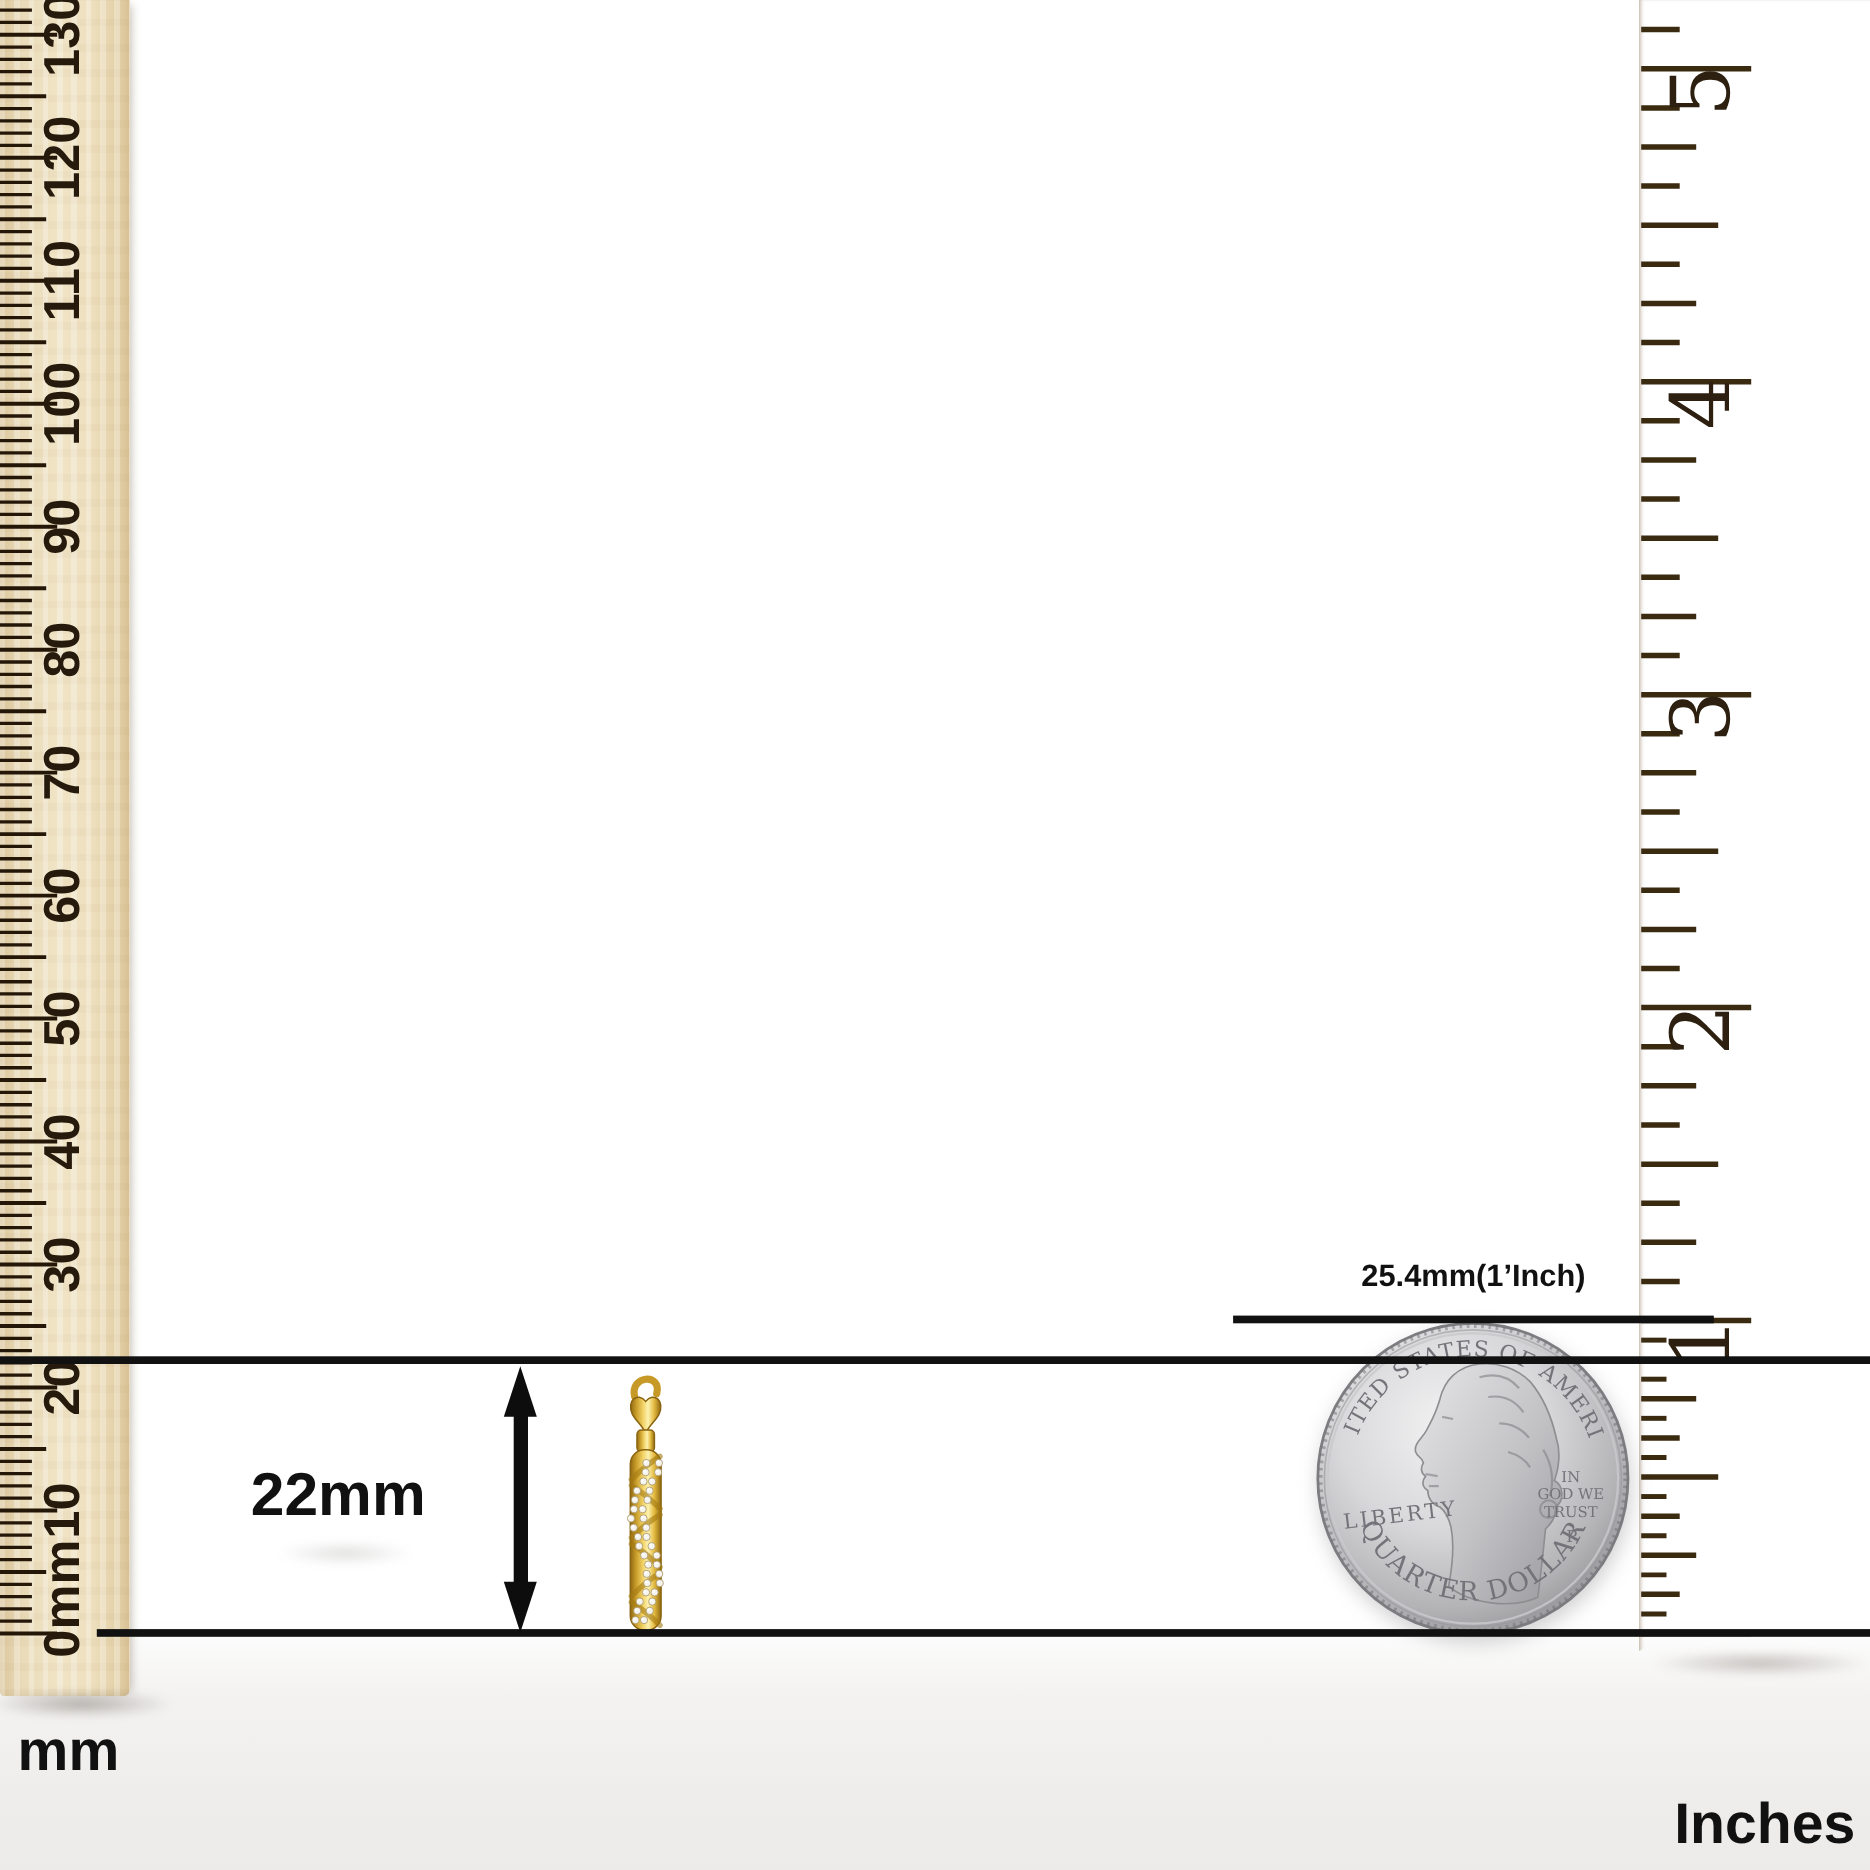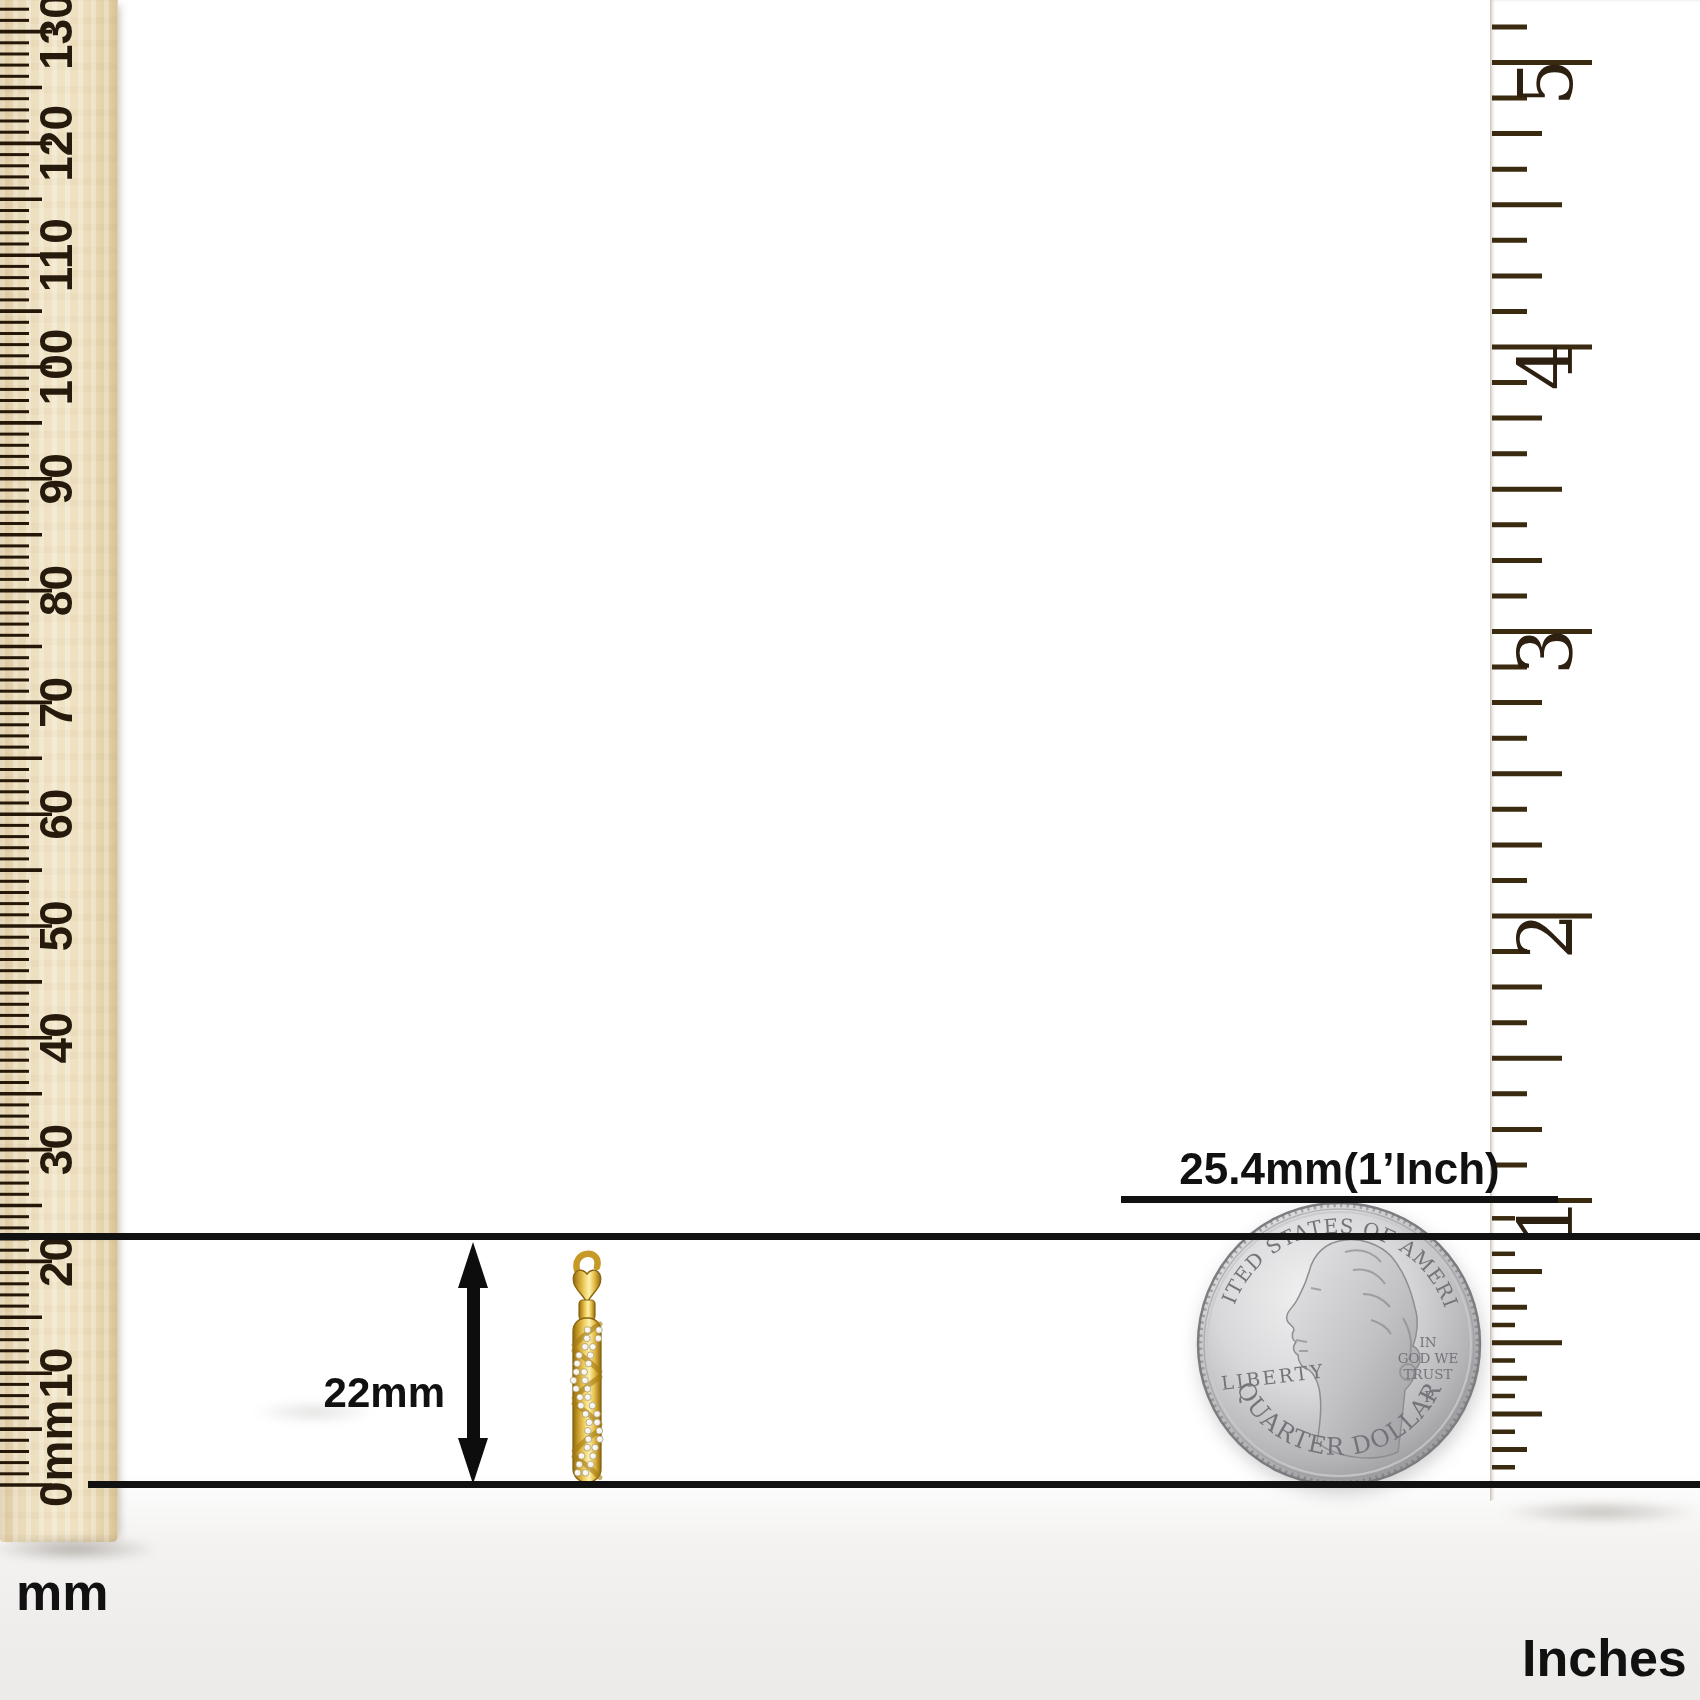--- a/index.html
+++ b/index.html
@@ -37,25 +37,25 @@
     background:radial-gradient(ellipse at center,rgba(70,58,45,.30) 0%,rgba(70,58,45,0) 68%);}
   .shadow-earring{left:248px;top:1400px;width:132px;height:24px;
     background:radial-gradient(ellipse at center,rgba(90,85,80,.18) 0%,rgba(90,85,80,0) 66%);}
   
   .mline{position:absolute;background:#111111;}
   .line-top{left:0;top:1233px;width:1700px;height:7px;}
   .line-bottom{left:88px;top:1481px;width:1612px;height:7px;}
   .ref-underline{left:1121px;top:1196px;width:437px;height:7px;}
   .ref-label{
     position:absolute;left:1121px;top:1144px;width:437px;
-    font-size:44px;font-weight:bold;color:#111;text-align:center;letter-spacing:0px;white-space:nowrap;
+    font-size:28px;font-weight:bold;color:#111;text-align:center;letter-spacing:0px;white-space:nowrap;
   }
   .dim-label{
     position:absolute;left:228px;top:1326px;width:217px;
-    font-size:42px;font-weight:bold;color:#111;text-align:right;white-space:nowrap;margin-top:43px;
+    font-size:55px;font-weight:bold;color:#111;white-space:nowrap;
   }
   .unit-label{position:absolute;font-size:52px;font-weight:bold;color:#111;white-space:nowrap;}
   .unit-mm{left:16px;top:1562px;}
   .unit-in{left:1522px;top:1628px;}
   #arrowSvg{position:absolute;left:450px;top:1240px;}
   #earringSvg{position:absolute;left:556px;top:1240px;}
   #coinSvg{position:absolute;left:1195px;top:1200px;filter:drop-shadow(2px 7px 9px rgba(0,0,0,.18));}
   .coin-text{font-family:"DejaVu Serif",serif;fill:#73737a;}
 </style>
 </head>

